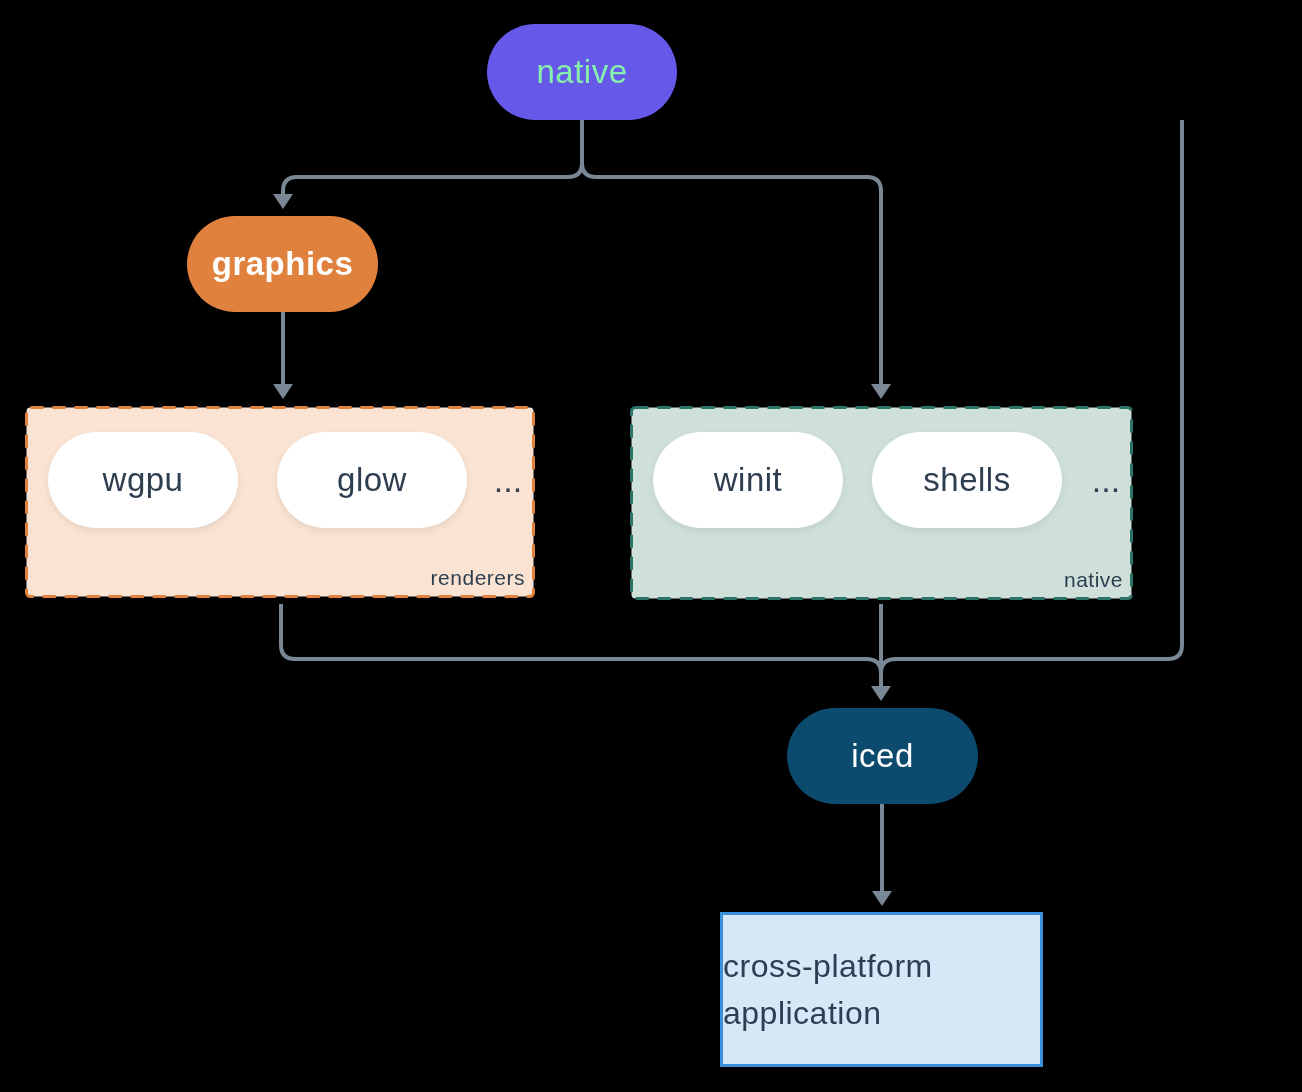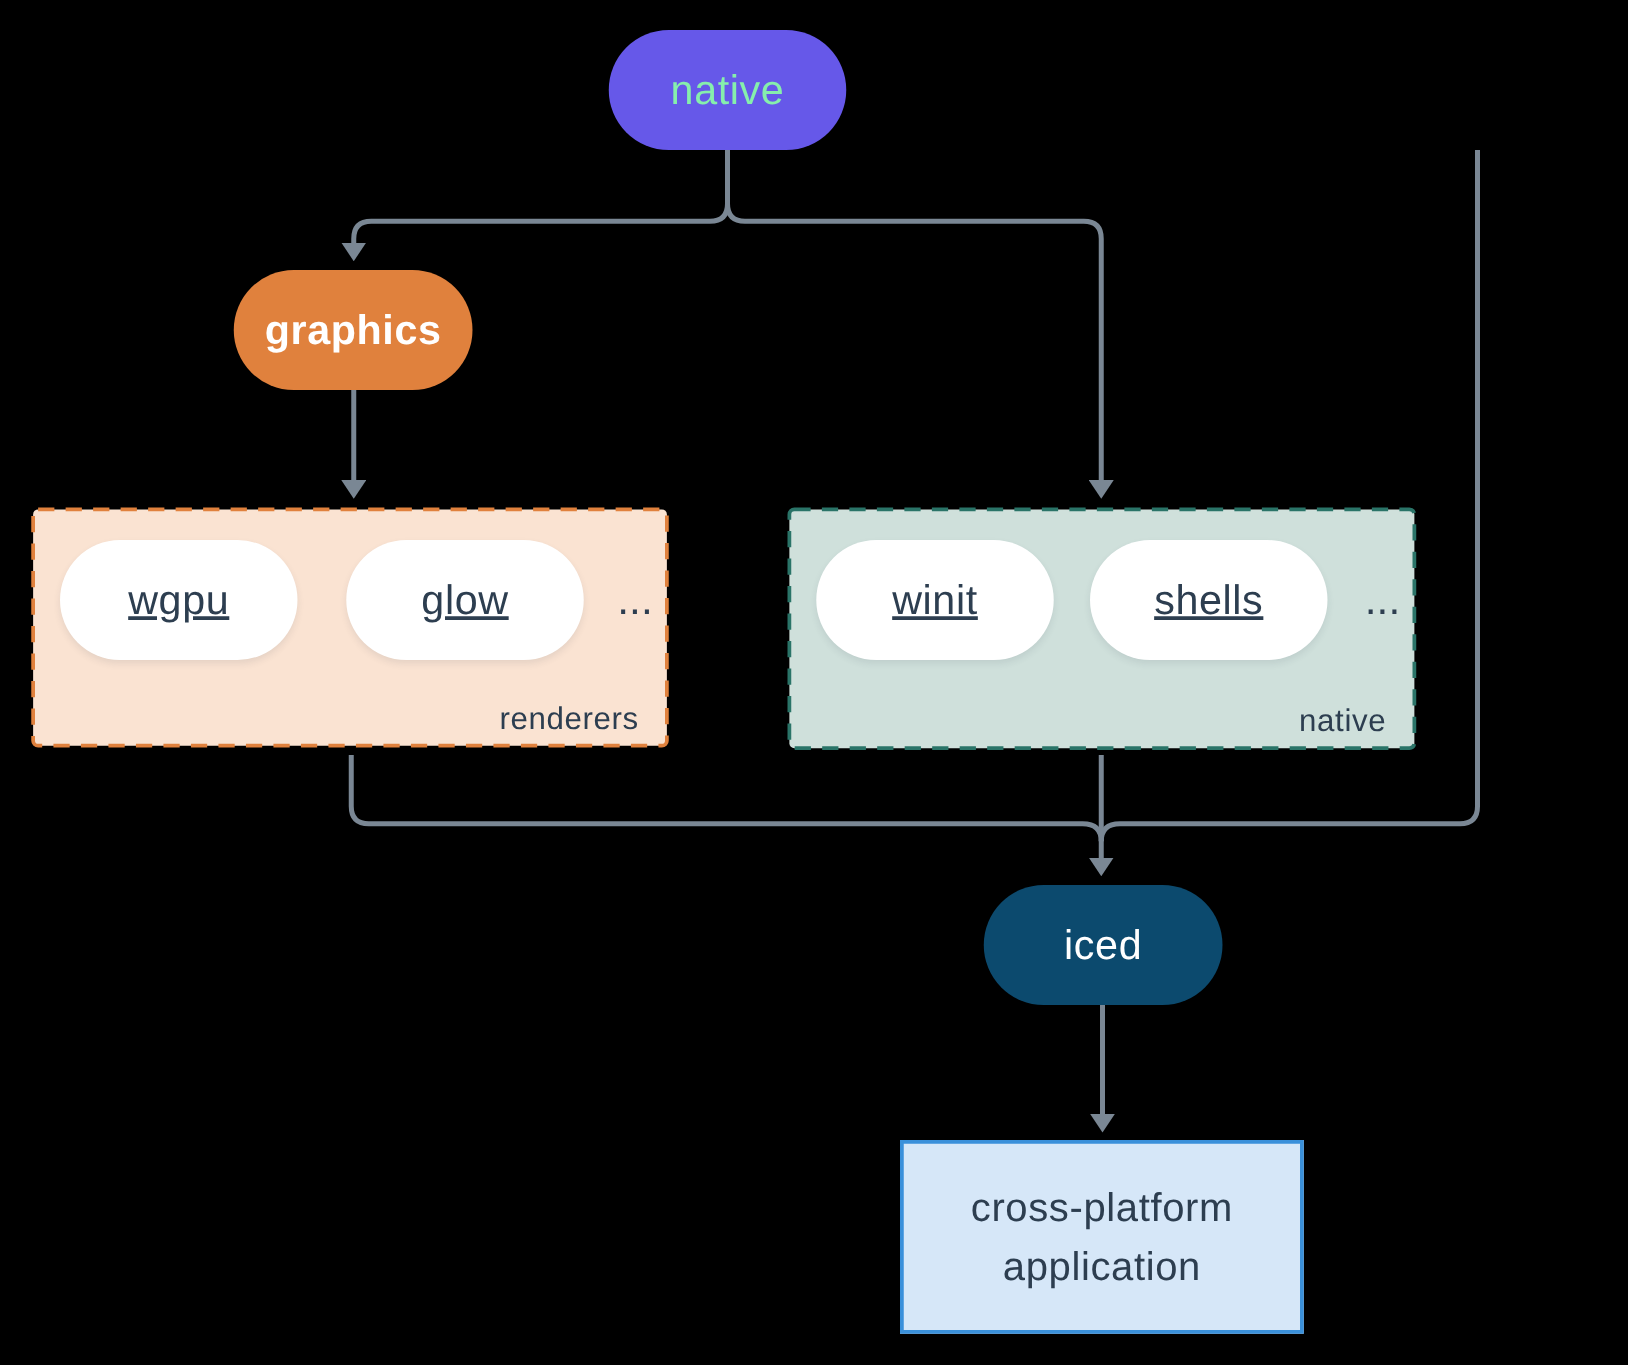--- a/index.html
+++ b/index.html
@@ -32,21 +32,20 @@
     letter-spacing: 0.5px;
     box-sizing: border-box;
   }
   .pill-purple { background: #6658e9; color: #86efac; }
   .pill-orange { background: #e0813d; color: #ffffff; font-weight: bold; }
   .pill-blue   { background: #0c4a6e; color: #ffffff; }
   .pill-white  {
     background: #ffffff;
     color: #2d3e50;
     box-shadow: 0 3px 6px rgba(45,62,80,0.10);
-    text-decoration: underline;
   }
   #node-native   { left: 487px;  top: 24px;  width: 190px; }
   #node-web      { left: 1087px; top: 24px;  width: 190px; }
   #node-graphics { left: 187px;  top: 216px; width: 191px; }
   #node-iced     { left: 787px;  top: 708px; width: 191px; }
 
   .group {
     position: absolute;
     box-sizing: border-box;
   }
@@ -68,40 +67,40 @@
     align-items: center;
     justify-content: center;
     font-size: 34px;
     color: #2d3e50;
   }
   #ellipsis-renderers { left: 452px; }
   #ellipsis-shells    { left: 445px; }
 
   .group-label {
     position: absolute;
-    right: 24px;
+    right: 10px;
     bottom: 8px;
-    font-size: 25px;
+    font-size: 21px;
     color: #2d3e50;
     letter-spacing: 0.5px;
     text-align: center;
   }
 
   .app-box {
     position: absolute;
     left: 720px;
     top: 912px;
     width: 323px;
     height: 155px;
     box-sizing: border-box;
     background: #d6e7f8;
     border: 3px solid #3a90da;
     display: flex;
     flex-direction: column;
-    align-items: center;
+    align-items: flex-start;
     justify-content: center;
     color: #2d3e50;
     font-size: 32px;
     line-height: 47px;
     letter-spacing: 0.5px;
   }
 </style>
 </head>
 <body>
 

